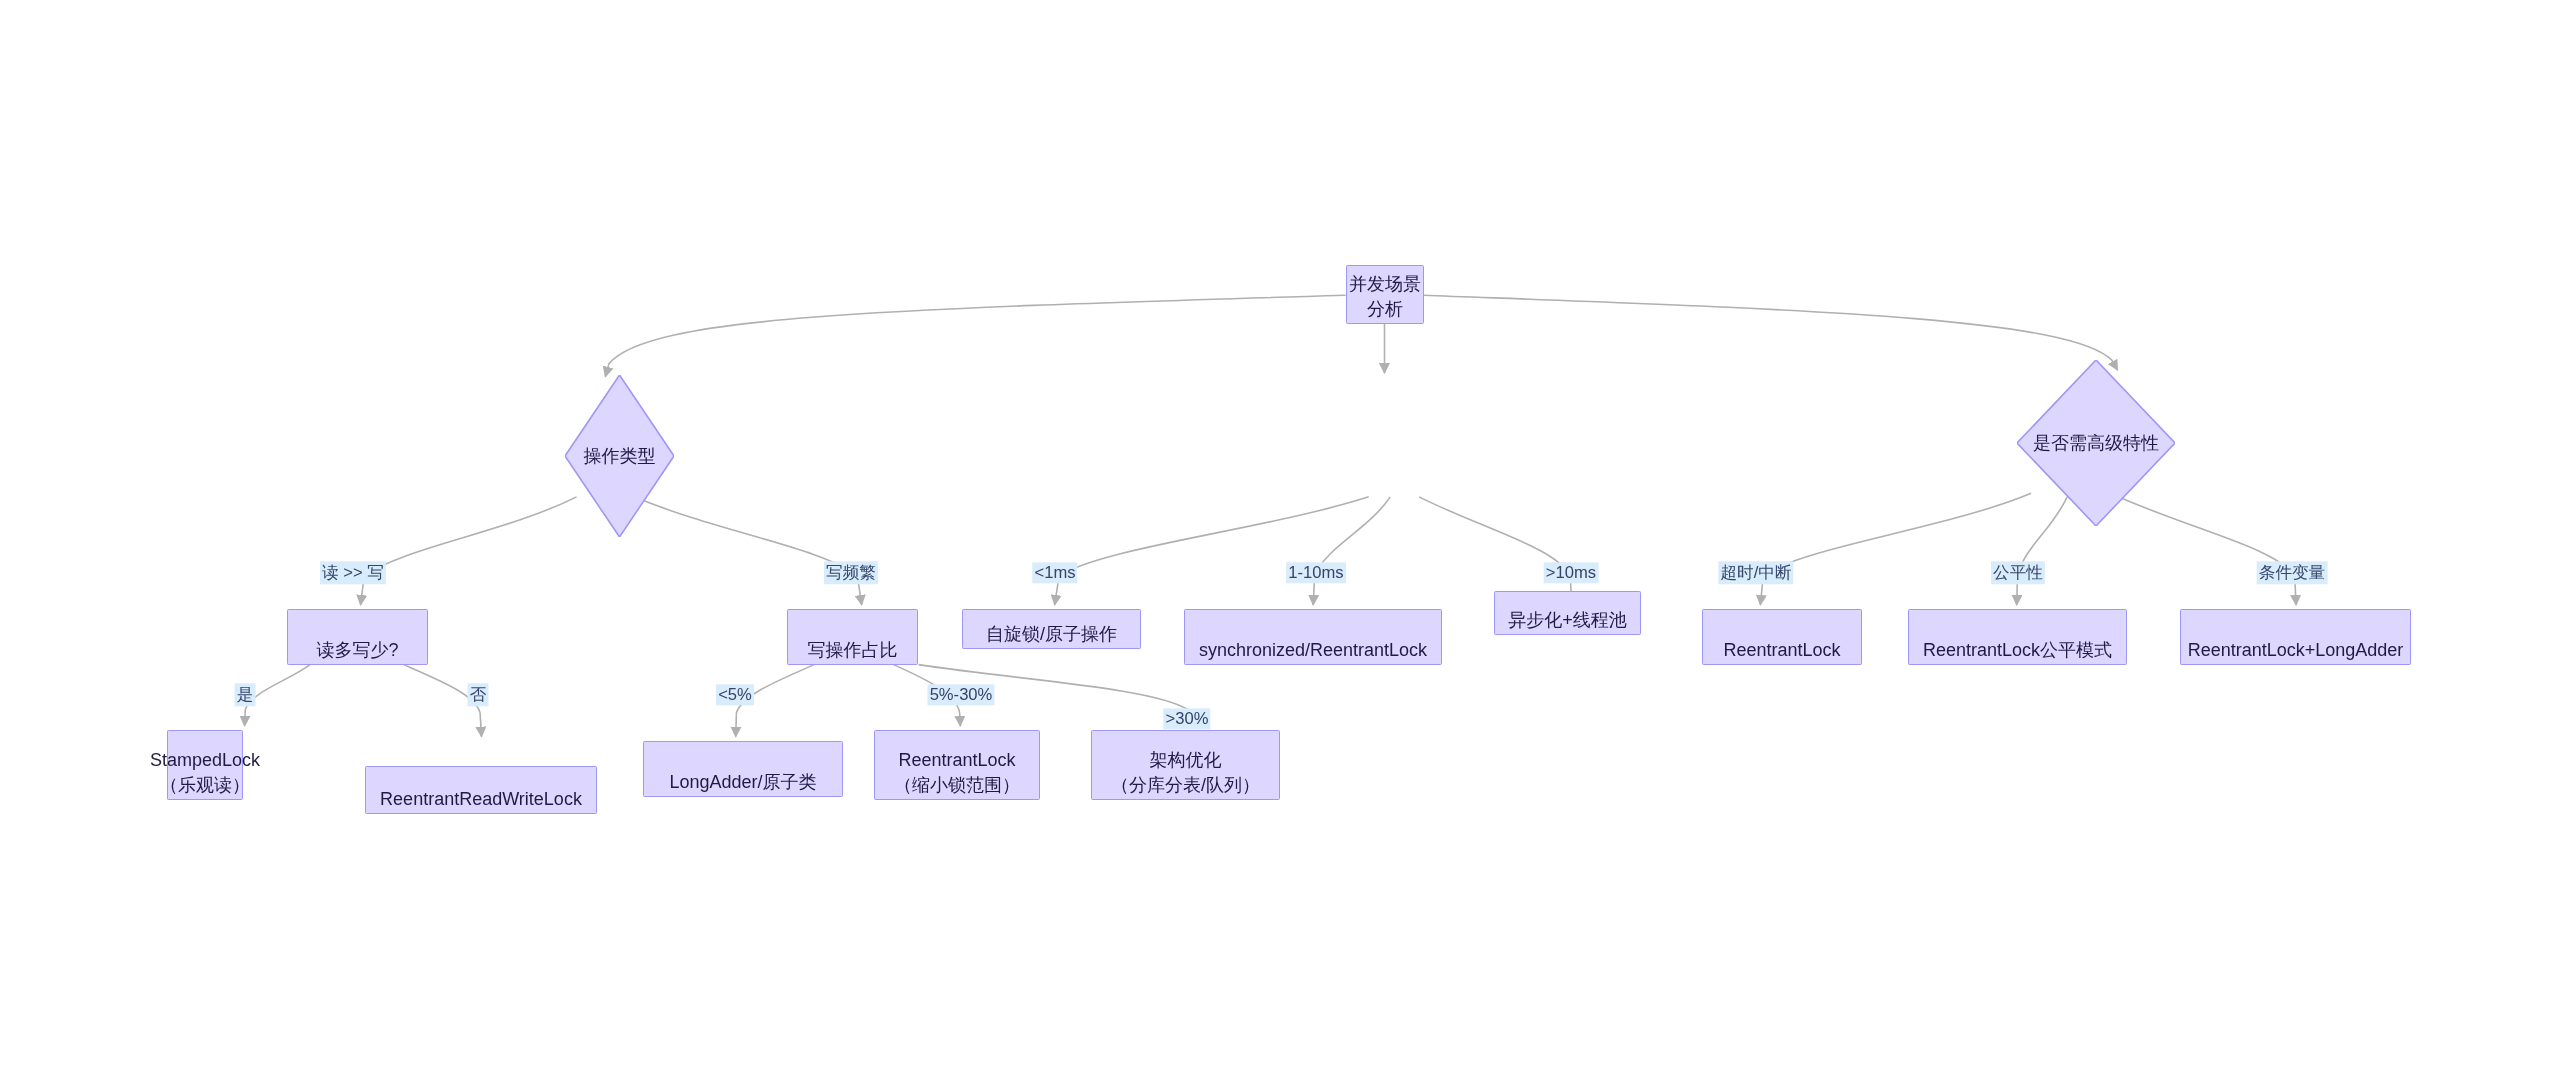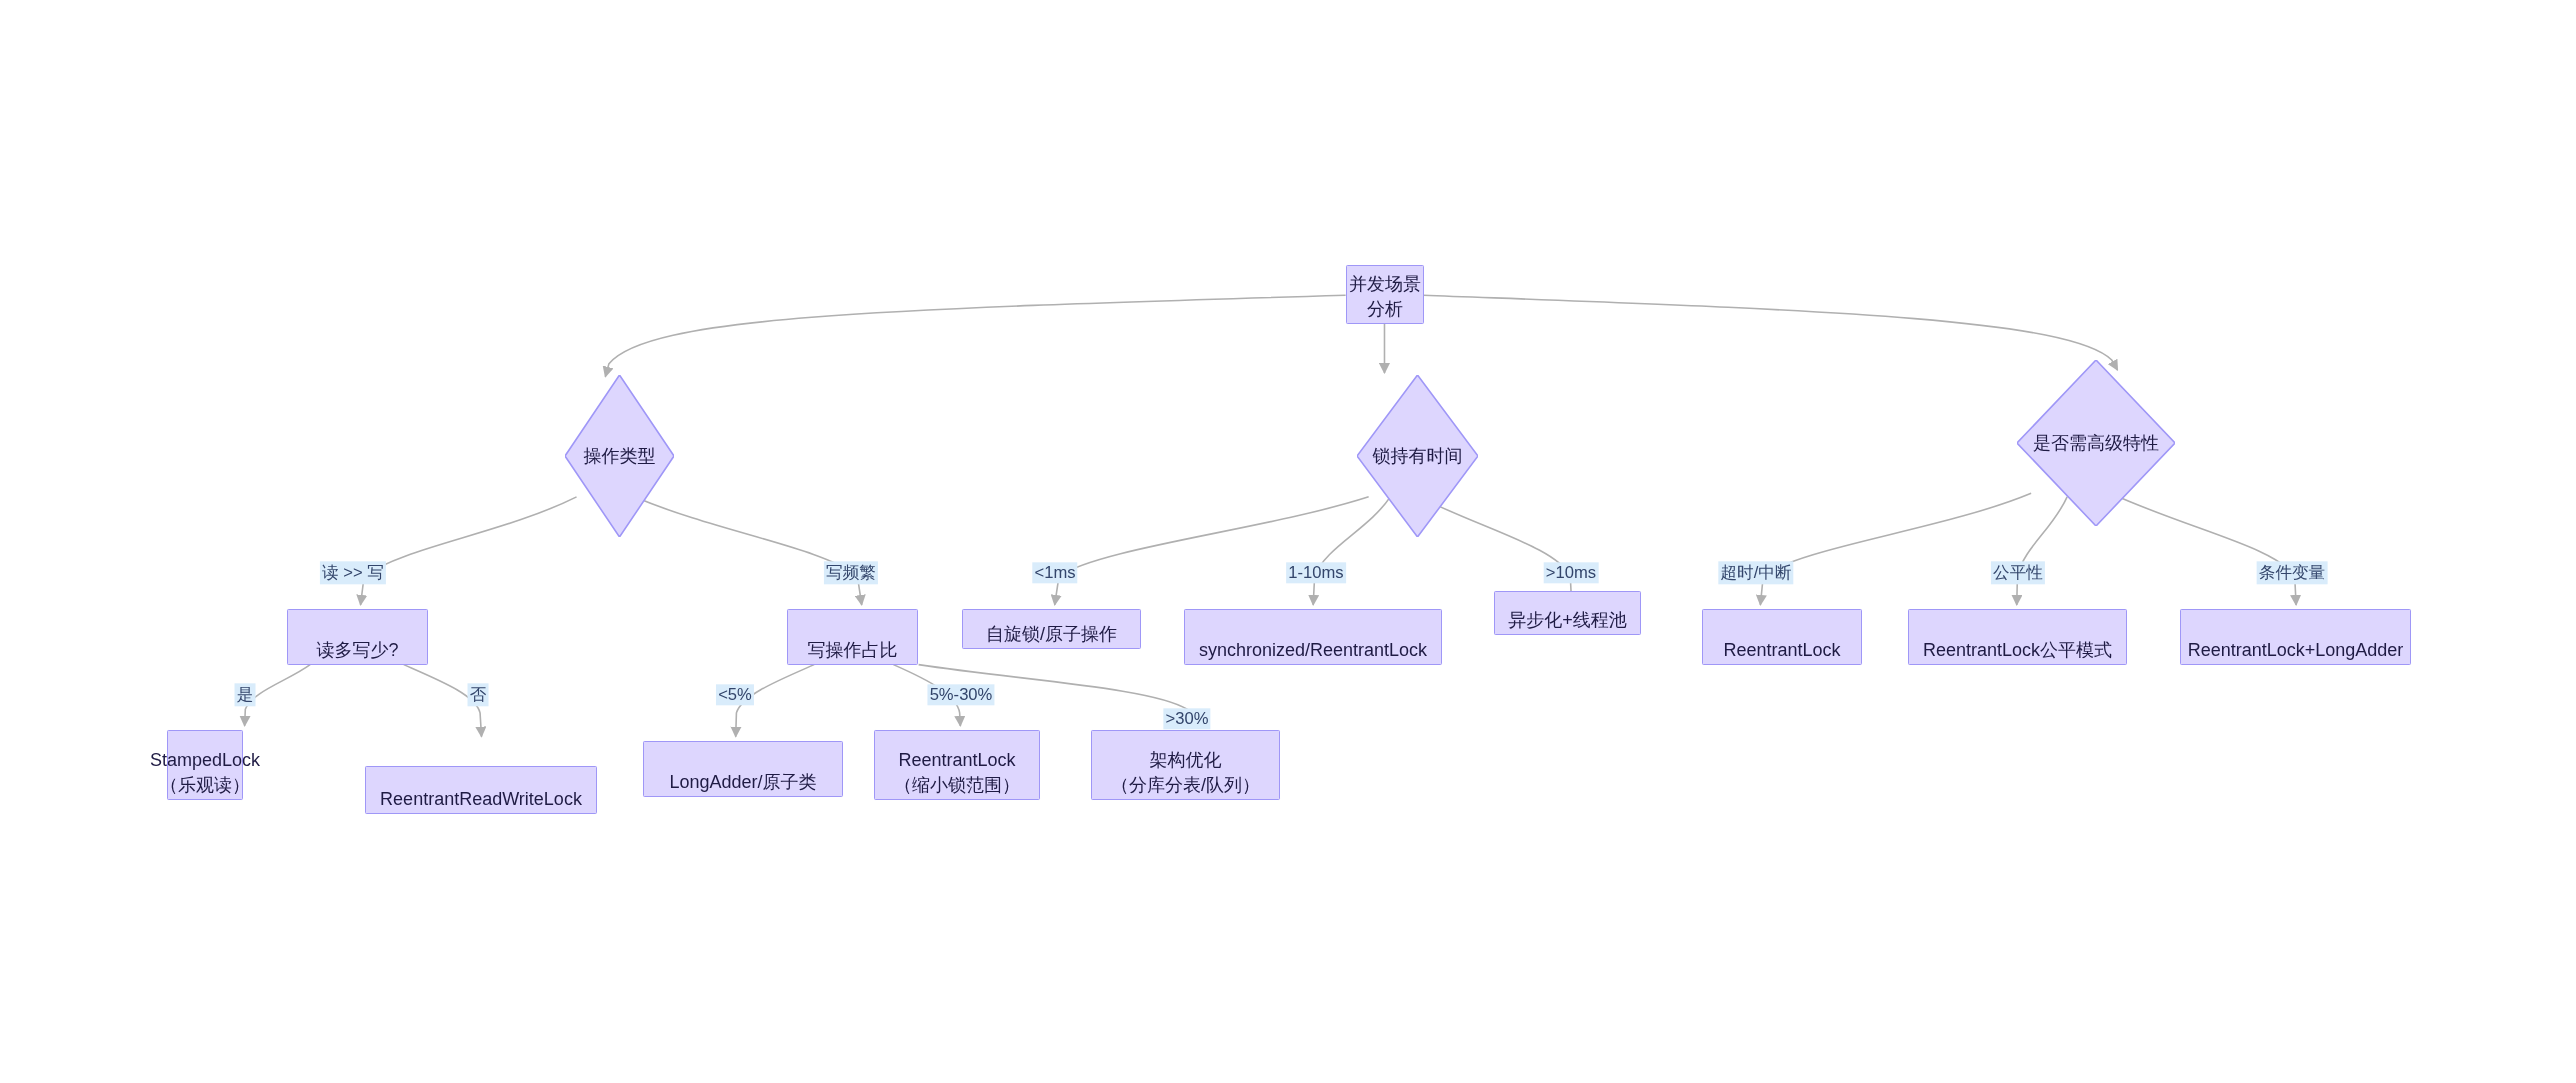--- a/index.html
+++ b/index.html
@@ -103,26 +103,20 @@
     <span>并发场景分析</span>
   </div>
 
   <div class="diamond-wrap" style="left:565px;top:375px;width:109px;height:162px;">
     <svg class="dshape" viewBox="0 0 100 100" preserveAspectRatio="none">
       <polygon points="50,0 100,50 50,100 0,50" fill="#ddd6fe" stroke="#9f97f7" stroke-width="1.6" vector-effect="non-scaling-stroke"></polygon>
     </svg>
     <span class="dlabel">操作类型</span>
   </div>
 
-  <div class="diamond-wrap" style="left:1357px;top:375px;width:121px;height:162px;">
-    <svg class="dshape" viewBox="0 0 100 100" preserveAspectRatio="none">
-      <polygon points="50,0 100,50 50,100 0,50" fill="#ddd6fe" stroke="#9f97f7" stroke-width="1.6" vector-effect="non-scaling-stroke"></polygon>
-    </svg>
-    <span class="dlabel">锁持有时间</span>
-  </div>
 
   <div class="diamond-wrap" style="left:2017px;top:360px;width:158px;height:166px;">
     <svg class="dshape" viewBox="0 0 100 100" preserveAspectRatio="none">
       <polygon points="50,0 100,50 50,100 0,50" fill="#ddd6fe" stroke="#9f97f7" stroke-width="1.6" vector-effect="non-scaling-stroke"></polygon>
     </svg>
     <span class="dlabel">是否需高级特性</span>
   </div>
 
   <div class="node rect" style="left:287px;top:609px;width:141px;height:56px;">
     <span>读多写少?</span>

